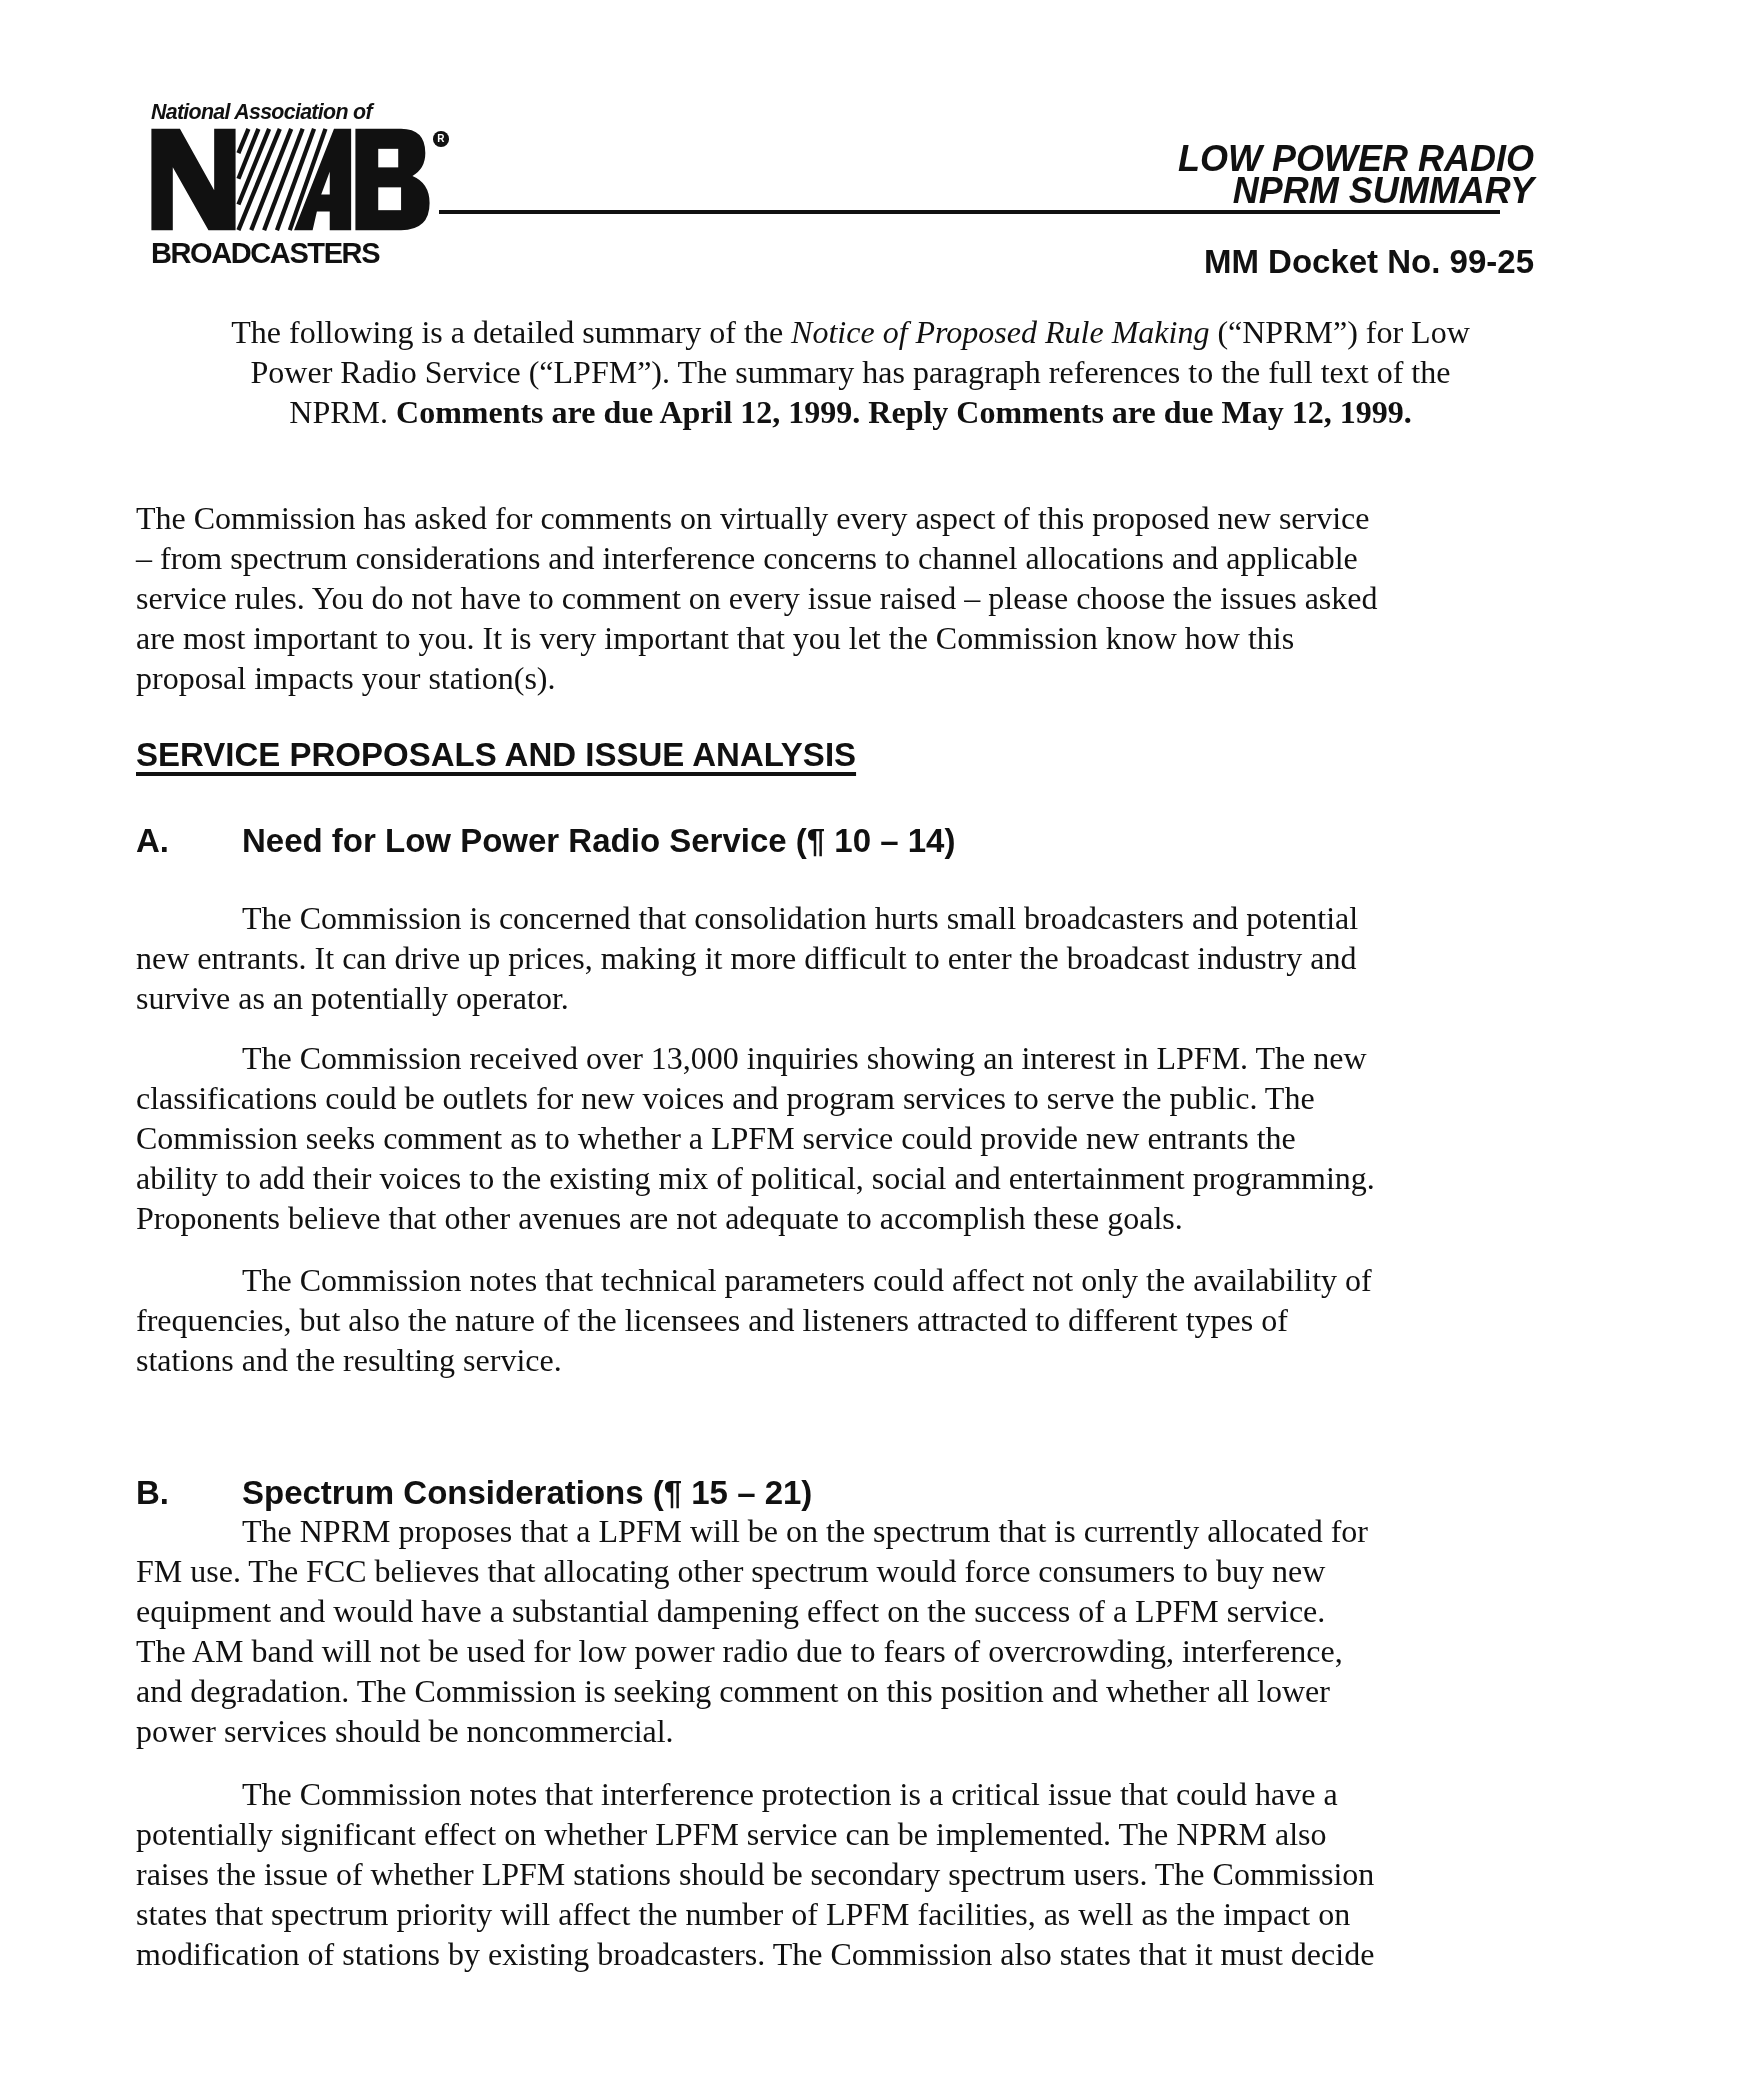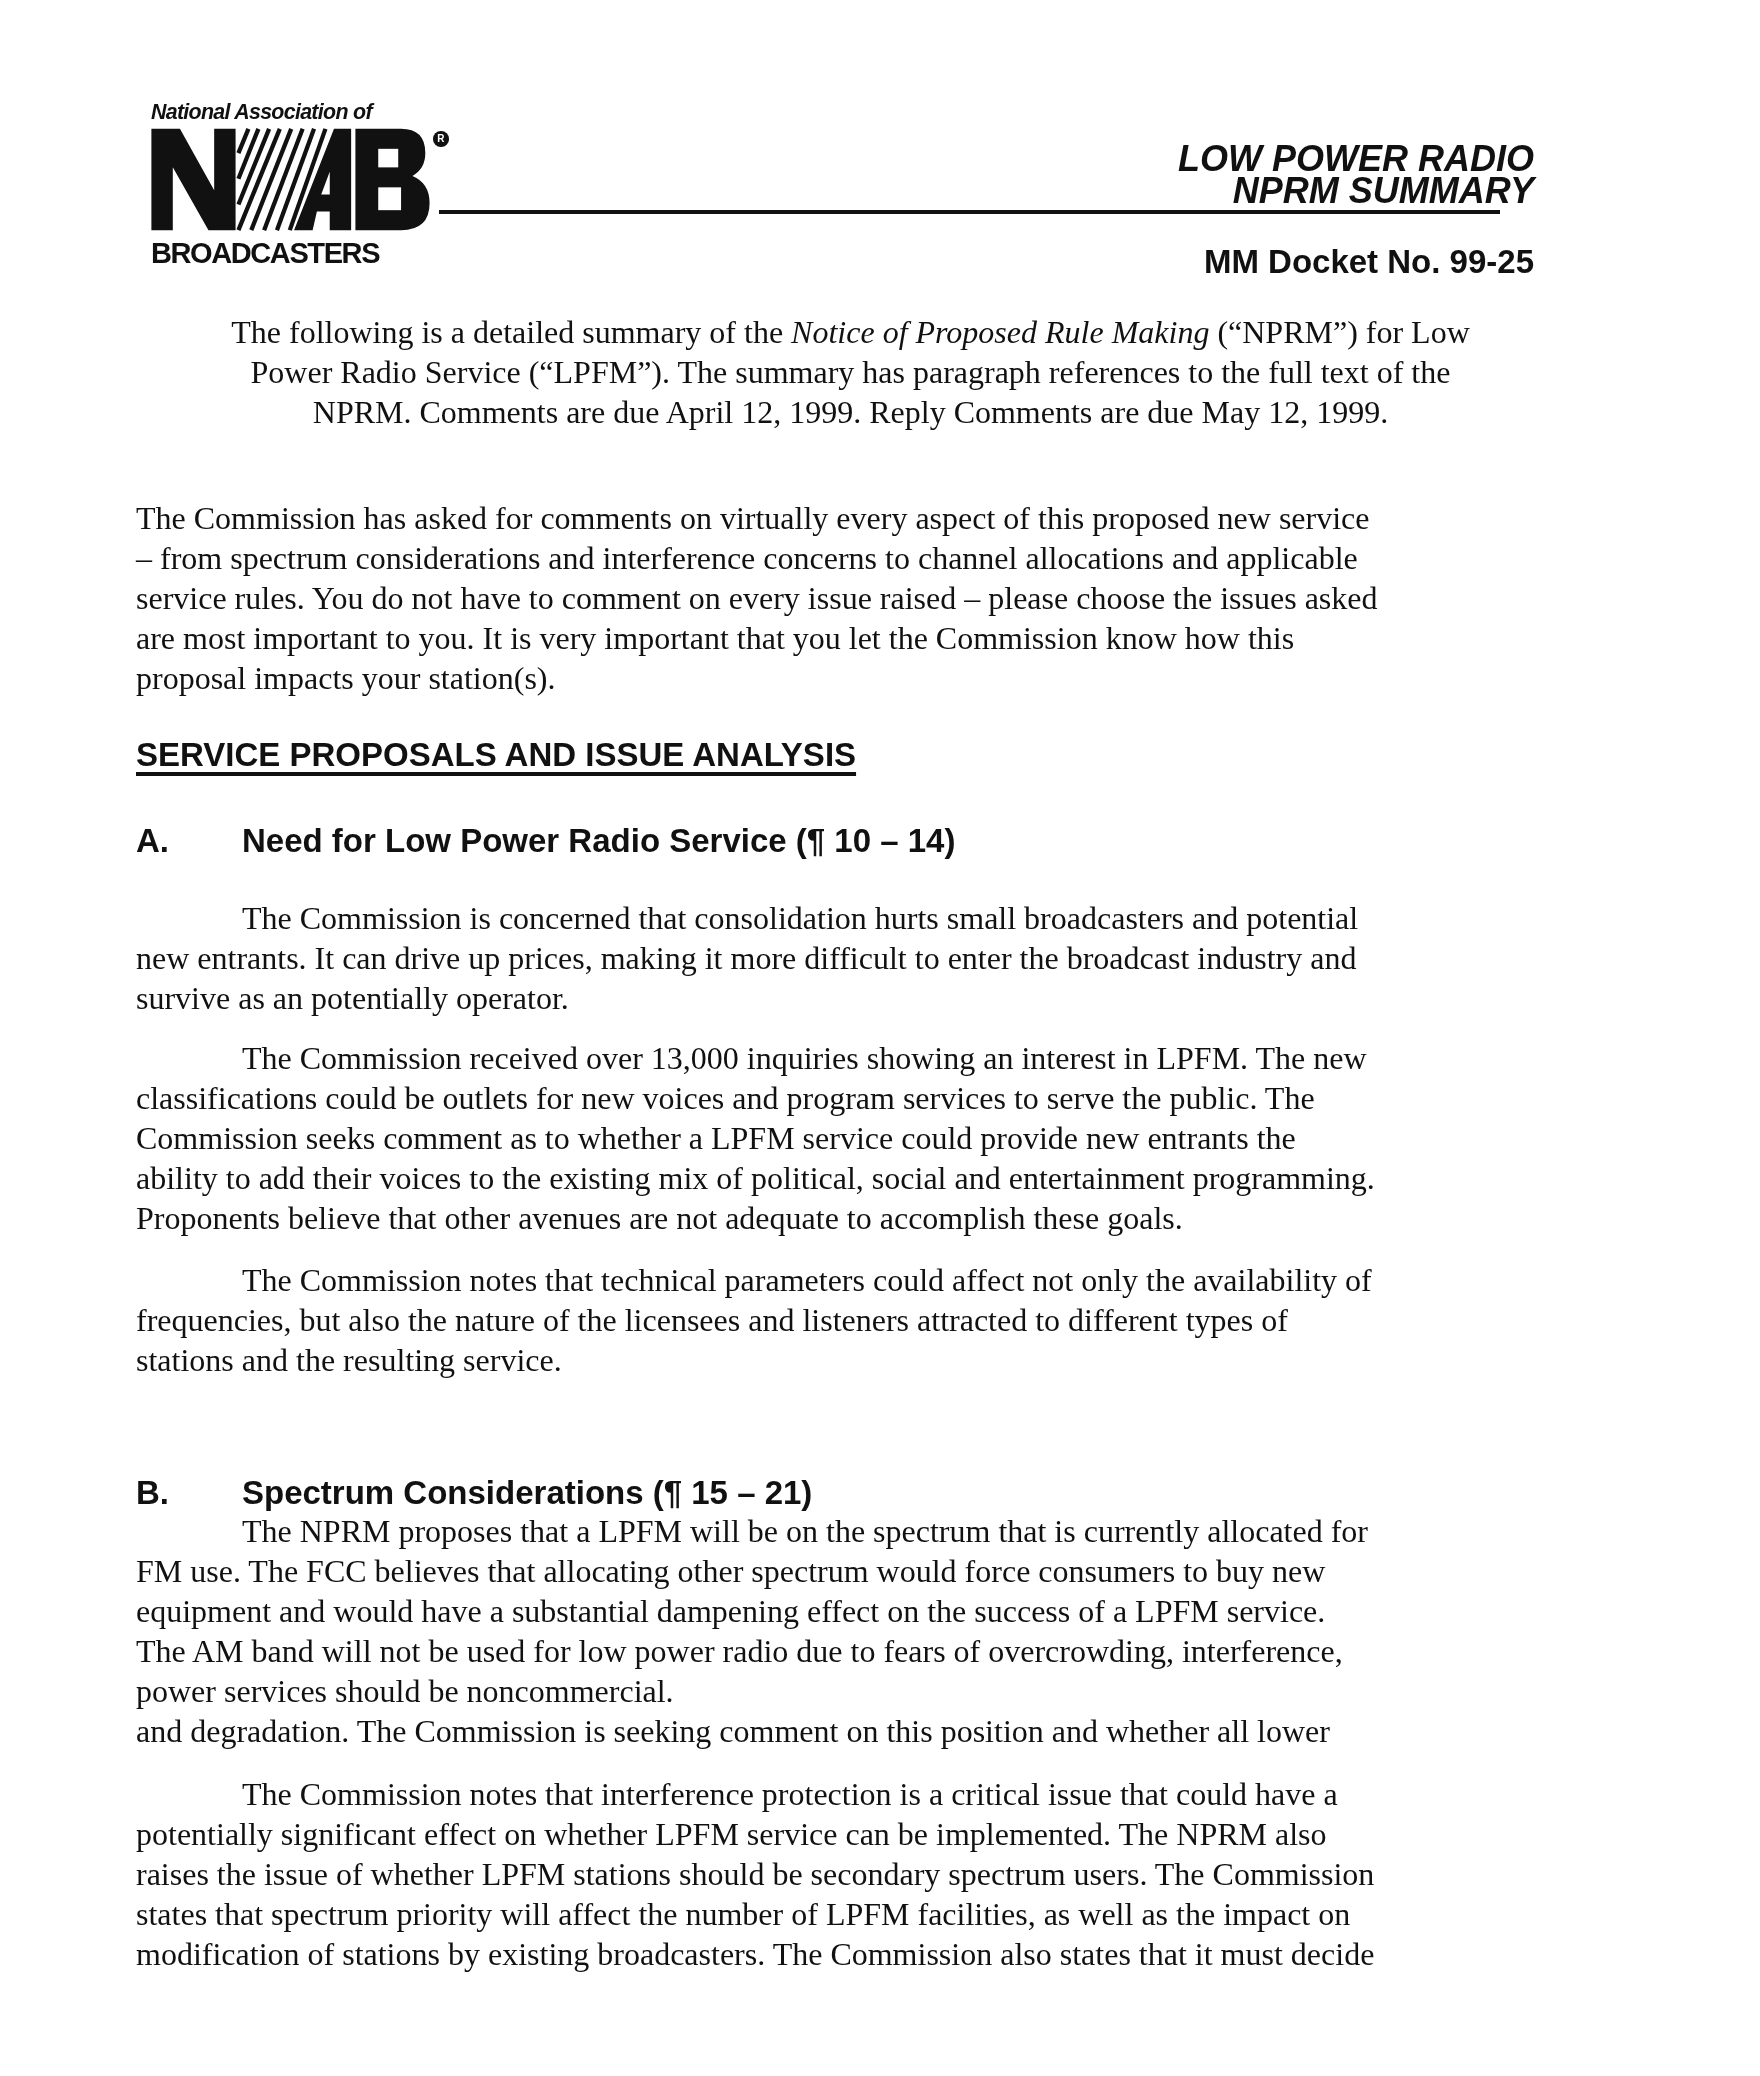--- a/index.html
+++ b/index.html
@@ -18,21 +18,21 @@
   #hdr-rule { left: 439px; top: 210px; width: 1061px; height: 4.3px; background: #111; }
   #docket { right: 227px; top: 243px; font-family: "Liberation Sans", sans-serif; font-weight: bold; font-size: 33px; }
 
   
   .para { left: 136px; width: 1429px; font-family: "Liberation Serif", serif; font-size: 32px; line-height: 40px; }
   .para .line { display: block; white-space: nowrap; }
   .indent { padding-left: 106px; }
   .sec-head { left: 136px; font-family: Liberation Sans, sans-serif; font-weight: bold; font-size: 33px; }
   #svc-head { text-decoration: underline; text-decoration-thickness: 3.6px; text-underline-offset: 5.7px; }
   .sub-head .letter { display: inline-block; width: 106px; }
-  b { font-weight: normal; }
+  b { font-weight: bold; }
   i { font-style: italic; }
 </style>
 </head>
 <body>
 
 <div id="logo" class="abs">
   <div class="assoc">National Association of</div>
   <svg class="mark" width="279" height="107" viewBox="0 0 390 150">
 
     <polygon points="0,4 40,4 88,90 88,4 118,4 118,146 80,146 30,58 30,146 0,146" fill="#111"></polygon>
@@ -106,22 +106,22 @@
 
 <div class="abs sec-head sub-head" style="top:1435px;margin-top:39px;">
   <span class="letter">B.</span><span>Spectrum Considerations (¶ 15 – 21)</span>
 </div>
 
 <div class="abs para" style="top:1511px;">
   <span class="line indent">The NPRM proposes that a LPFM will be on the spectrum that is currently allocated for</span>
   <span class="line">FM use.  The FCC believes that allocating other spectrum would force consumers to buy new</span>
   <span class="line">equipment and would have a substantial dampening effect on the success of a LPFM service.</span>
   <span class="line">The AM band will not be used for low power radio due to fears of overcrowding, interference,</span>
+  <span class="line">and degradation.  The Commission is seeking comment on this position and whether all lower</span>
   <span class="line">power services should be noncommercial.</span>
-  <span class="line">and degradation.  The Commission is seeking comment on this position and whether all lower</span>
 </div>
 
 <div class="abs para" style="top:1774px;">
   <span class="line indent">The Commission notes that interference protection is a critical issue that could have a</span>
   <span class="line">potentially significant effect on whether LPFM service can be implemented.  The NPRM also</span>
   <span class="line">raises the issue of whether LPFM stations should be secondary spectrum users.  The Commission</span>
   <span class="line">states that spectrum priority will affect the number of LPFM facilities, as well as the impact on</span>
   <span class="line">modification of stations by existing broadcasters.  The Commission also states that it must decide</span>
 </div>
 

